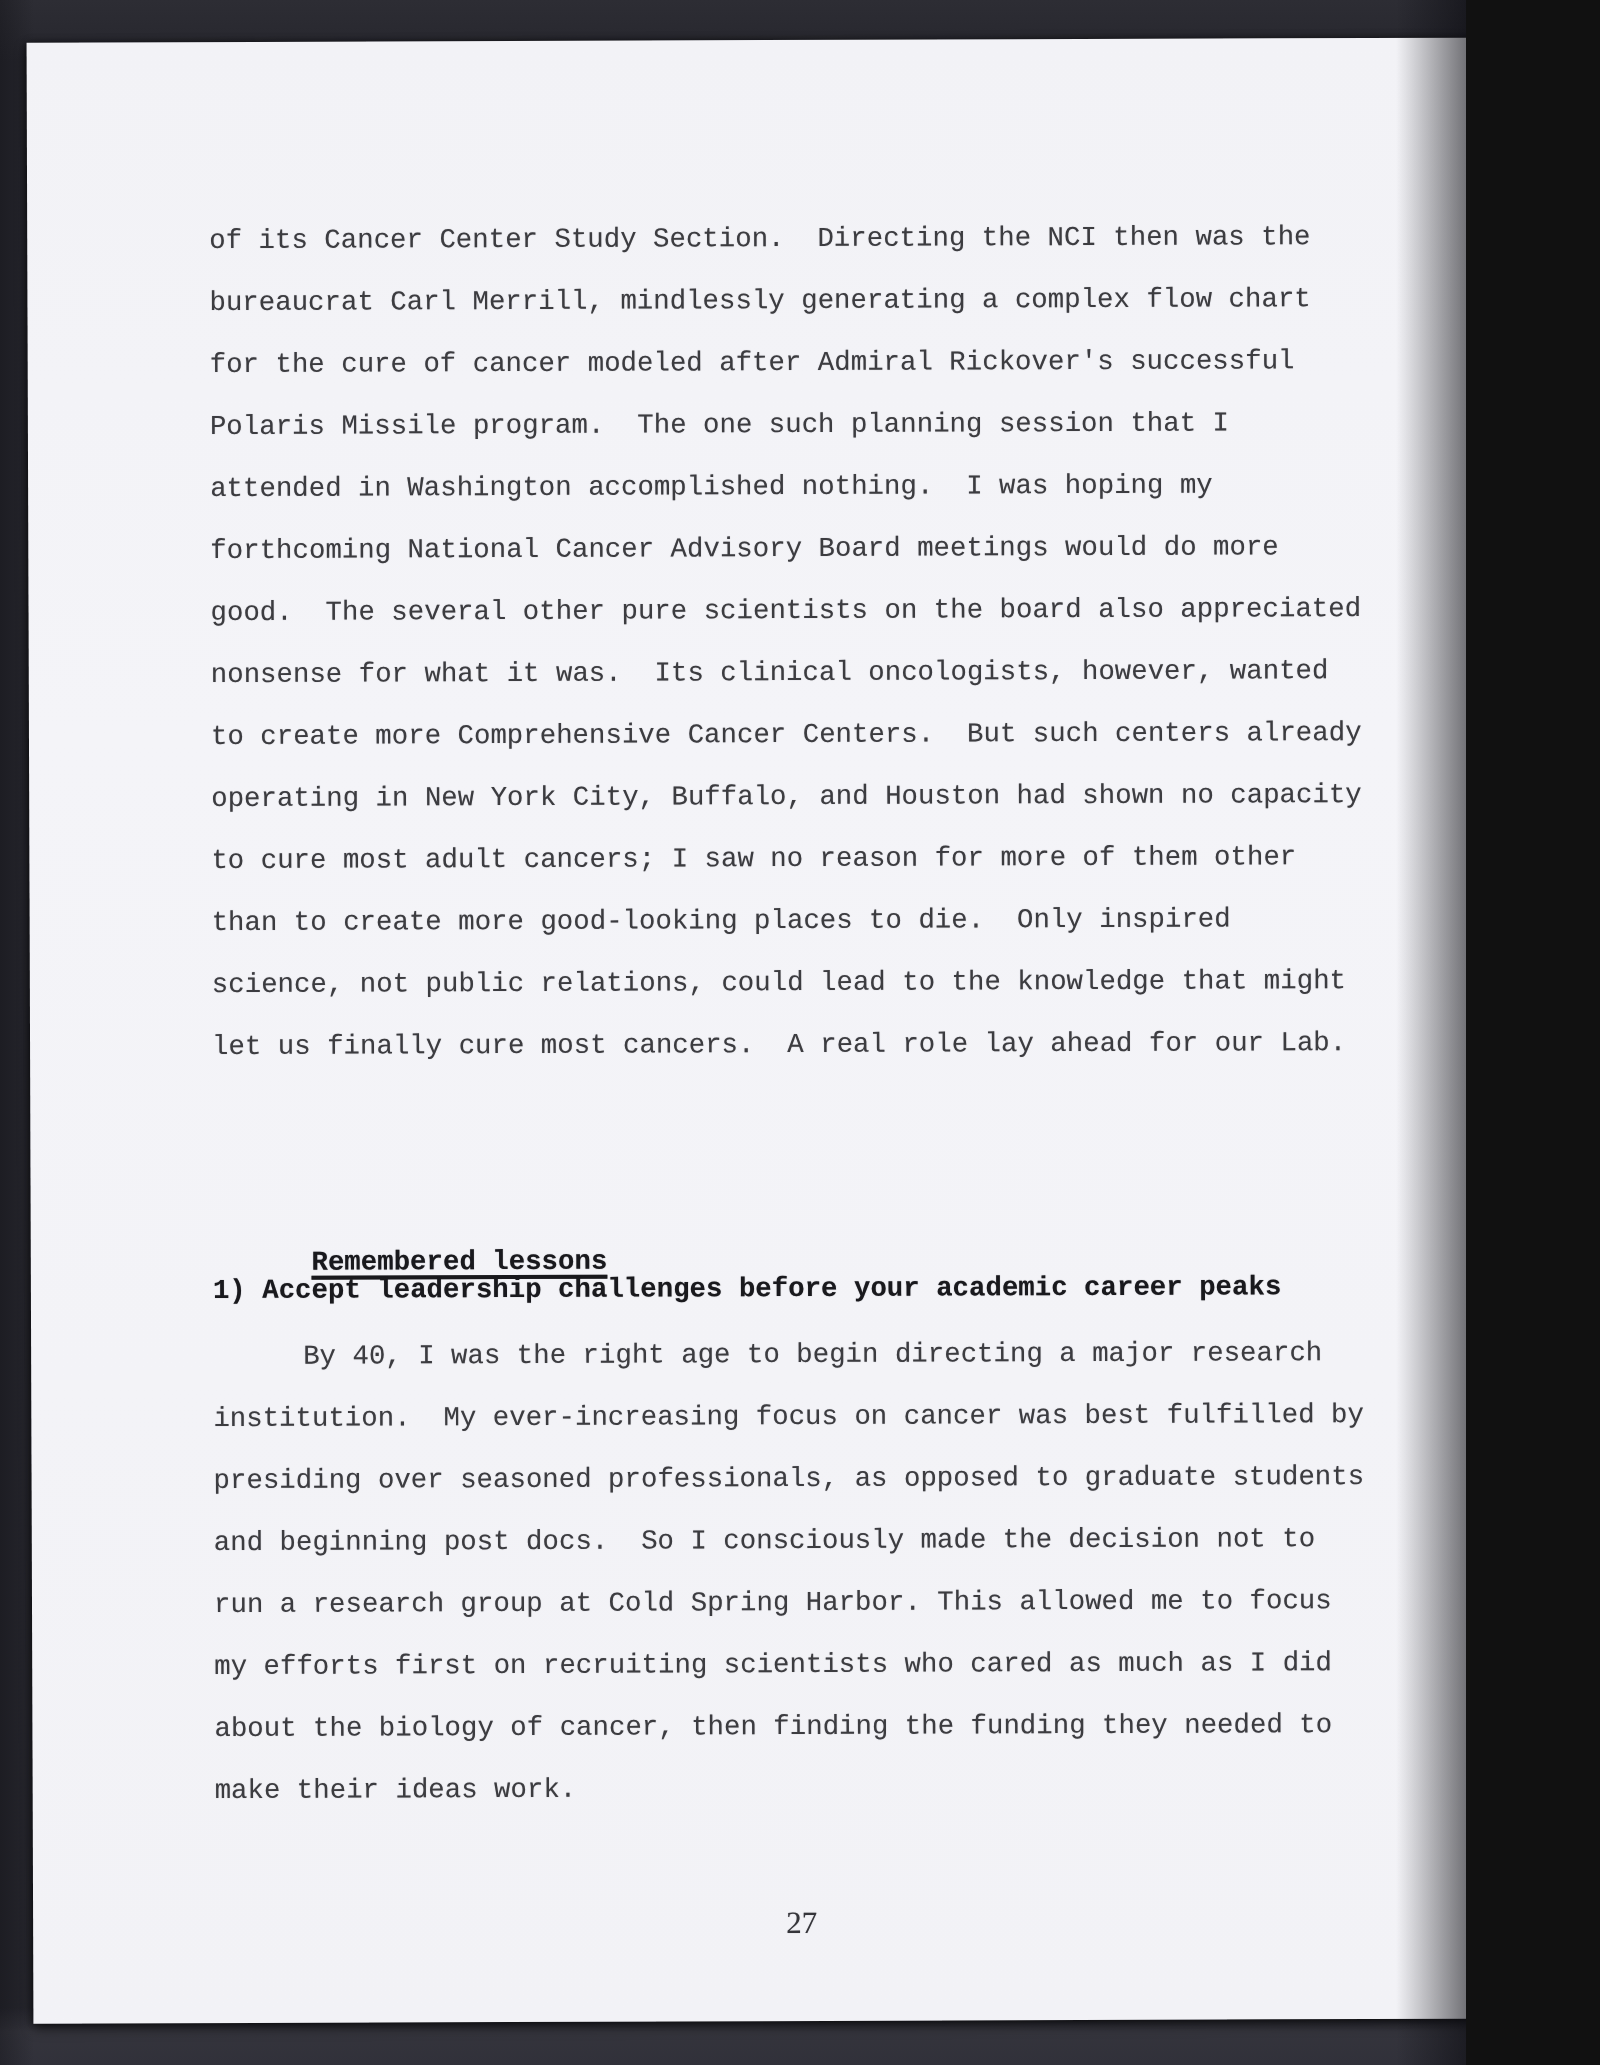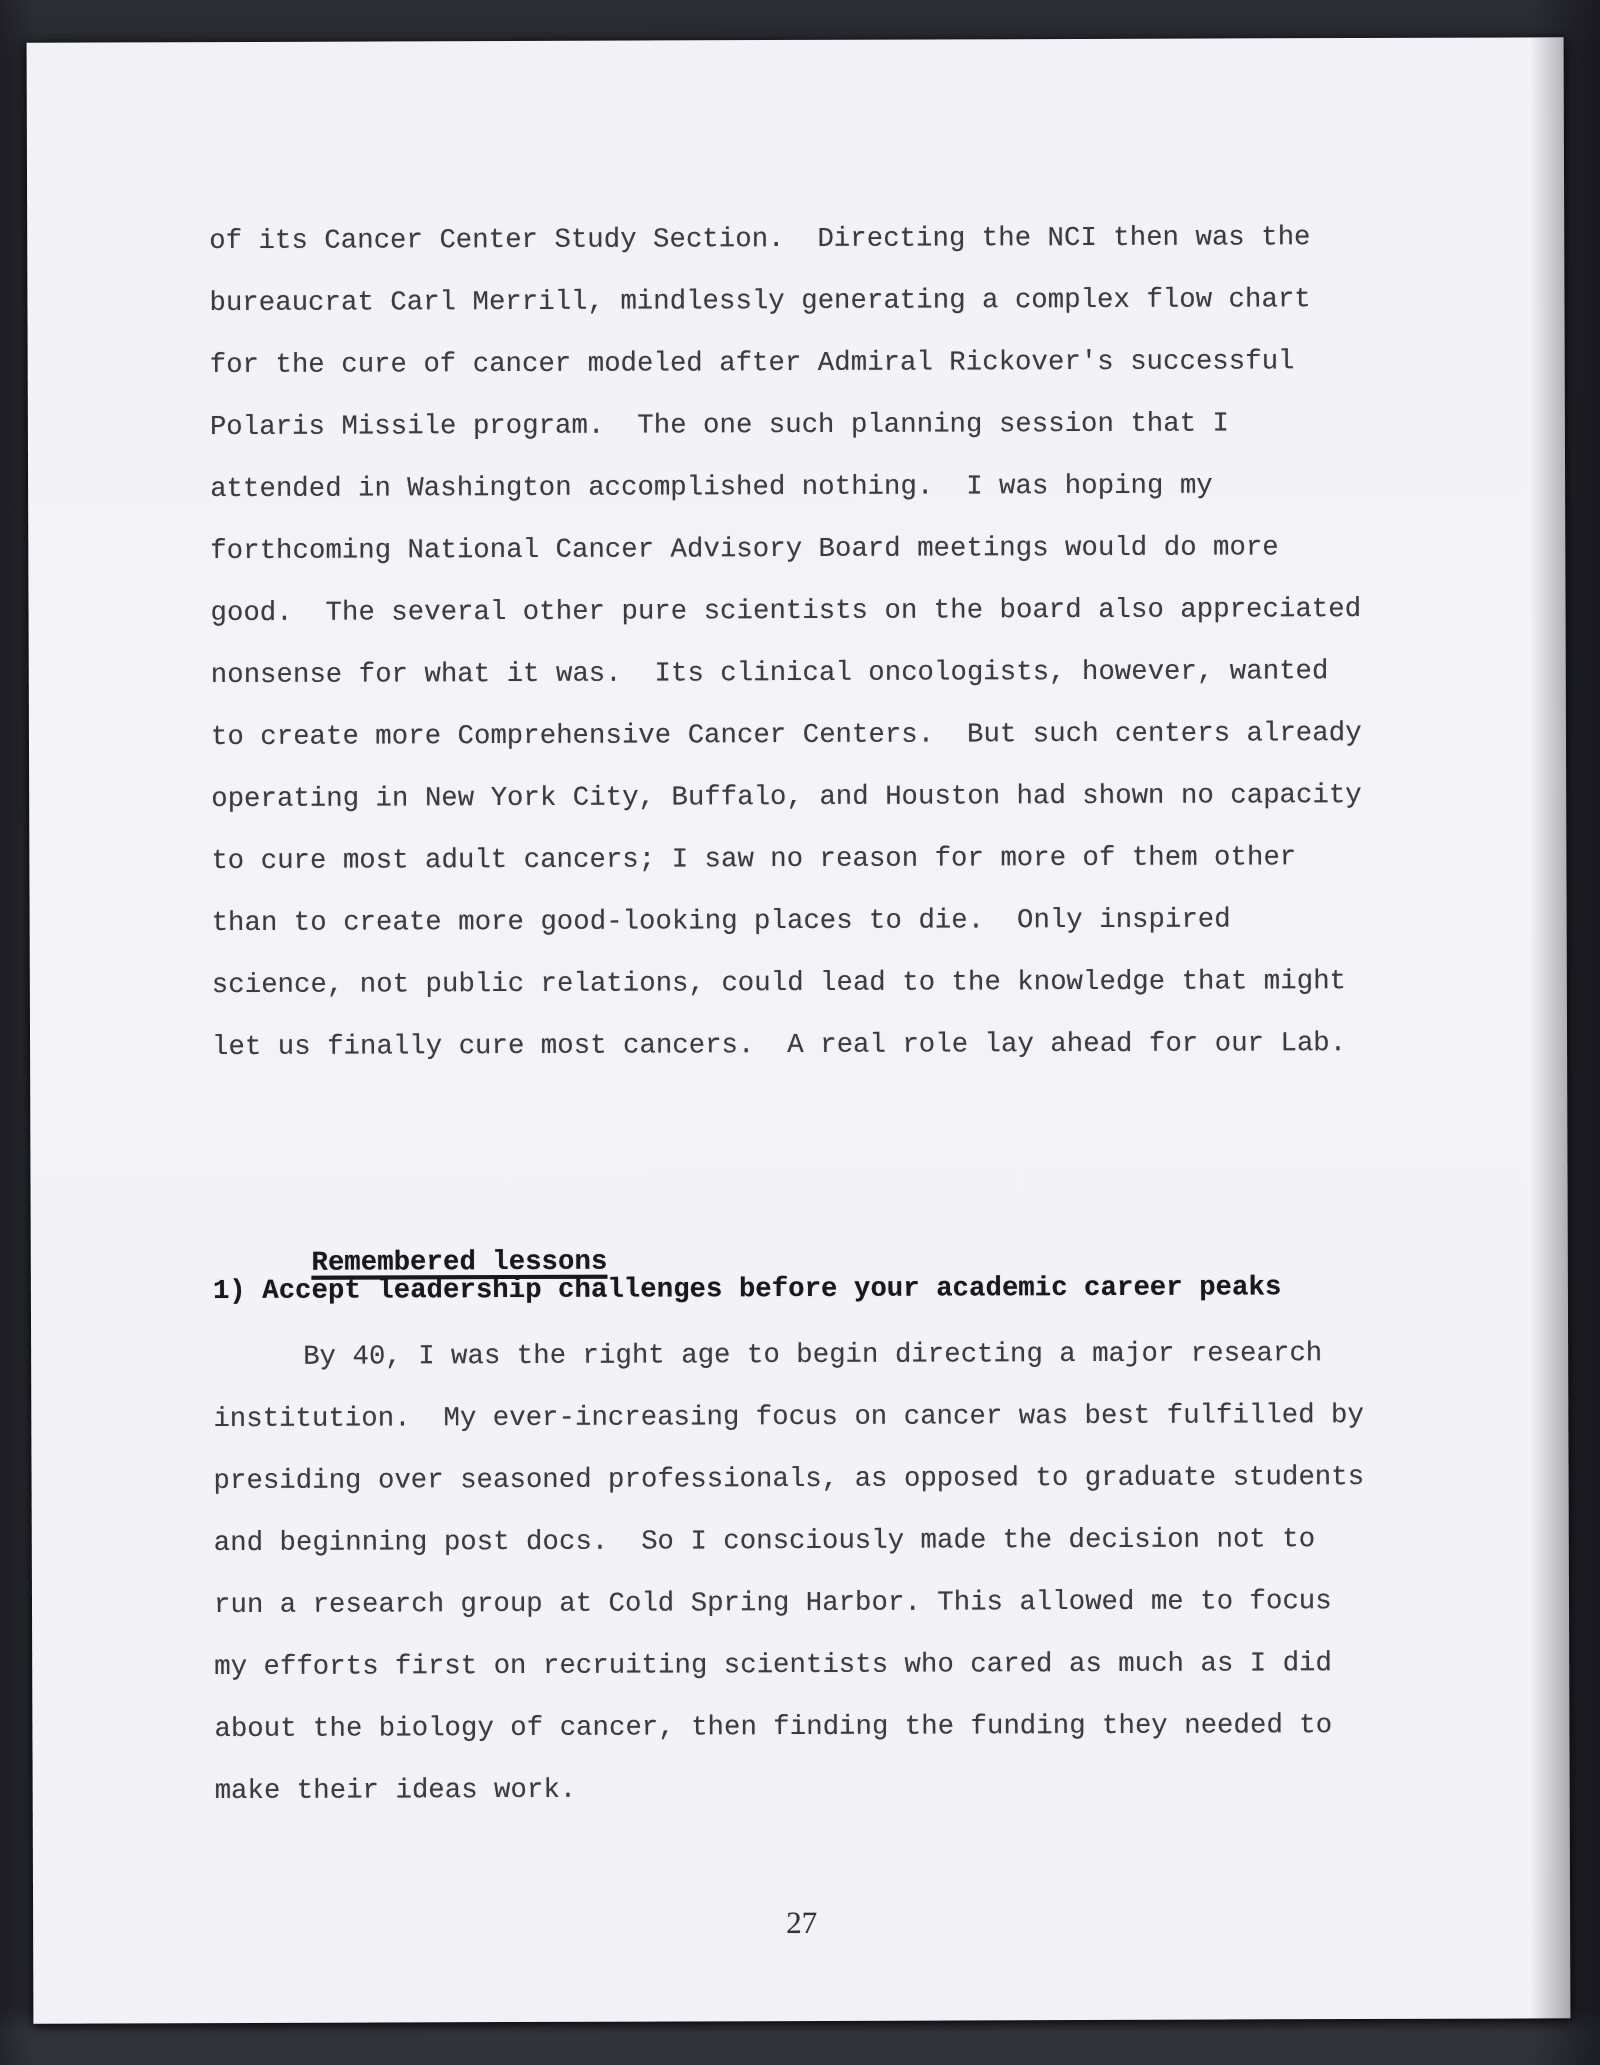--- a/index.html
+++ b/index.html
@@ -1,21 +1,21 @@
 <!DOCTYPE html>
 <html style="--background: #26262d; --background-edge: #1b1b21; --background-bottom: #34343c; --paper: #f4f4f8; --ink: #3c3c40; --ink-bold: #19191d;"><head>
 <meta charset="utf-8">
 <style>
   :root{
     --background:#26262d; --background-edge:#1b1b21; --background-bottom:#34343c;
     --paper:#f4f4f8; --ink:#3c3c40; --ink-bold:#19191d;
   }
   html,body{margin:0;padding:0;background:#111;}
   .scene{
-    position:relative; width:1600px; height:2065px; overflow:hidden;
+    position:relative; width:1466px; height:2065px; overflow:hidden;
     background:
       linear-gradient(180deg, #2d2d34 0%, var(--background) 3%, var(--background) 97.2%, var(--background-bottom) 98.4%, #31313a 100%);
     font-family:"Liberation Mono","DejaVu Sans Mono",monospace;
   }
   .scene::after{ 
     content:""; position:absolute; top:0; right:0; width:70px; height:100%;
     background:linear-gradient(90deg, rgba(10,10,15,0) 0%, rgba(10,10,15,0.55) 100%);
     pointer-events:none;
   }
   .scene::before{ 

